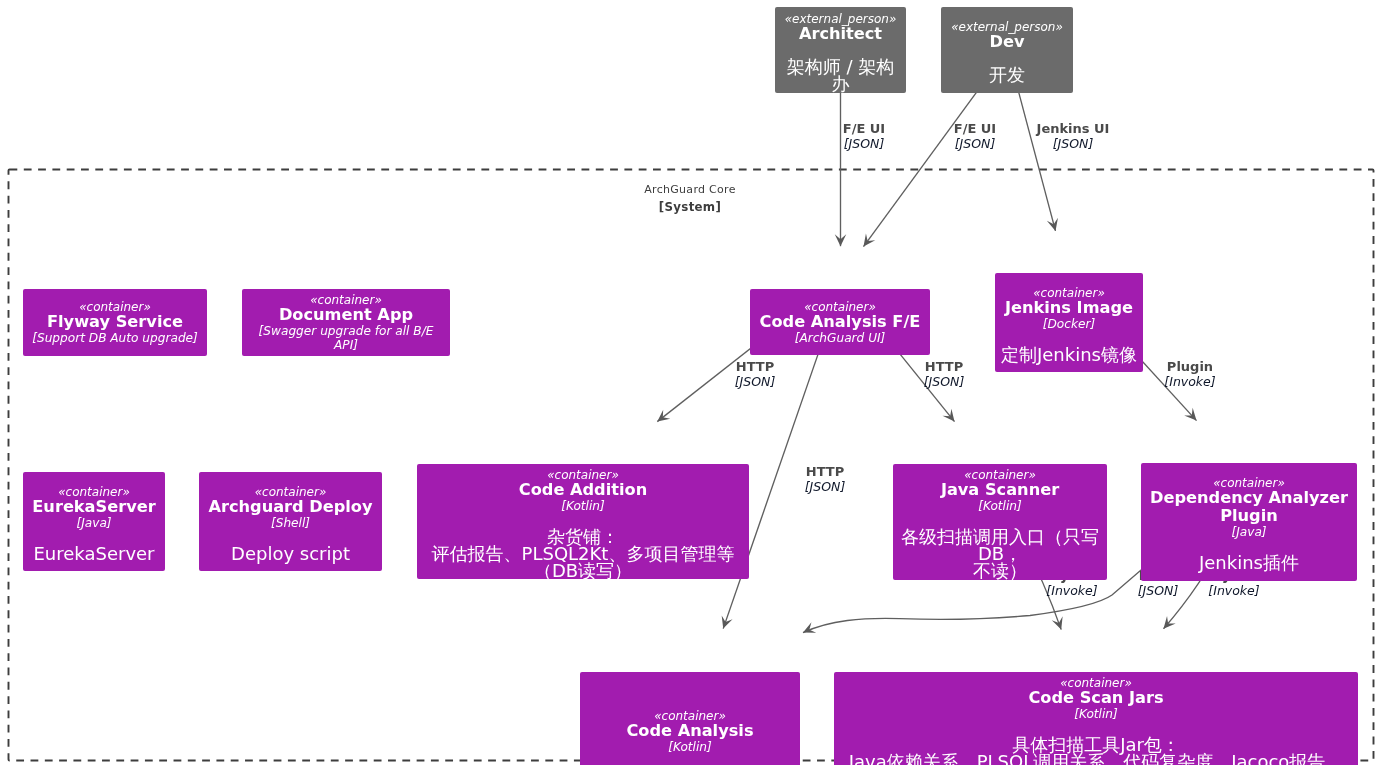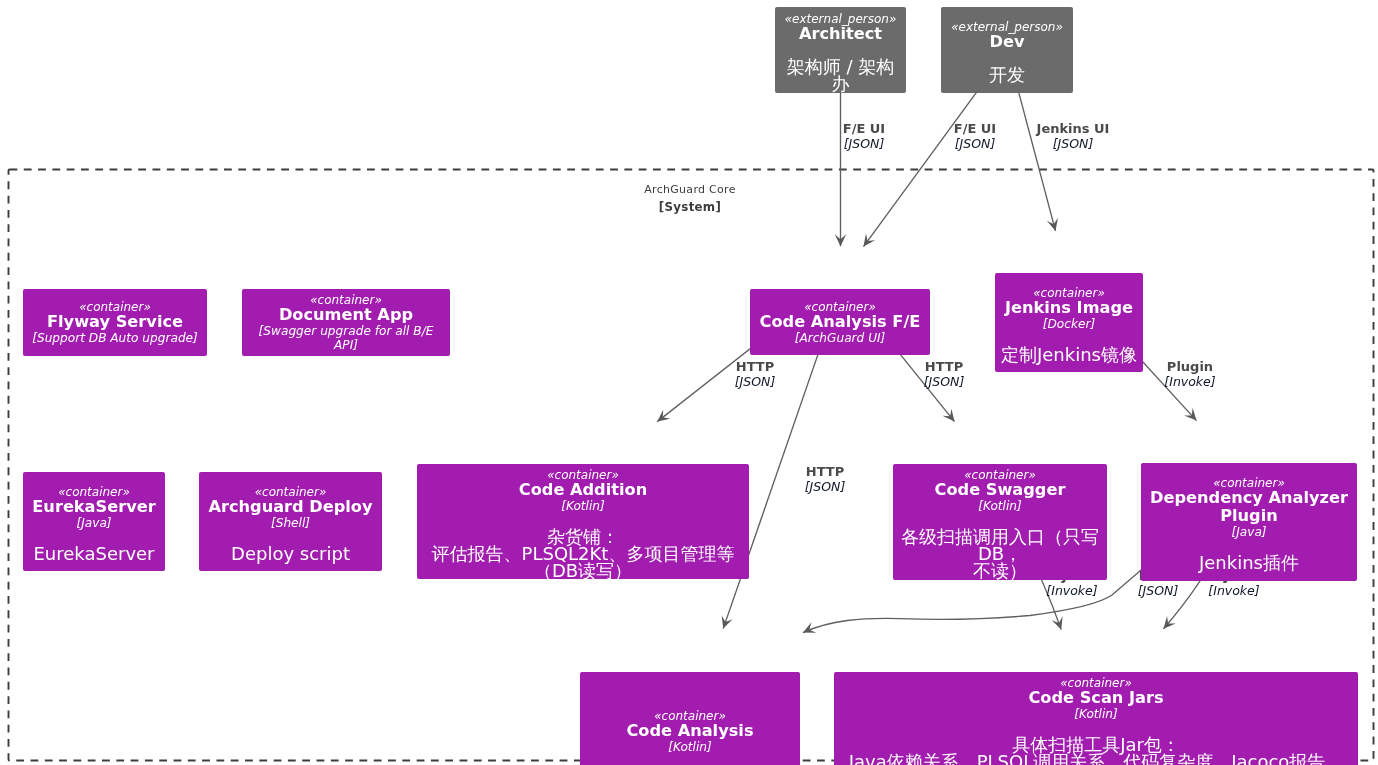--- a/index.html
+++ b/index.html
@@ -160,21 +160,21 @@
   <div class="node container has-desc" style="left:417px;top:421px;width:332px;height:115px;">
     <div class="n-stereo">«container»</div>
     <div class="n-title">Code Addition</div>
     <div class="n-tech">[Kotlin]</div>
     <div class="n-desc">杂货铺：
 评估报告、PLSQL2Kt、多项目管理等（DB读写）</div>
   </div>
 
   <div class="node container has-desc" style="left:893px;top:421px;width:214px;height:116px;">
     <div class="n-stereo">«container»</div>
-    <div class="n-title">Code Swagger</div>
+    <div class="n-title">Java Scanner</div>
     <div class="n-tech">[Kotlin]</div>
     <div class="n-desc">各级扫描调用入口（只写DB，
 不读）</div>
   </div>
 
   <div class="node container has-desc" style="left:1141px;top:420px;width:216px;height:118px;">
     <div class="n-stereo">«container»</div>
     <div class="n-title">Dependency Analyzer Plugin</div>
     <div class="n-tech">[Java]</div>
     <div class="n-desc">Jenkins插件</div>

